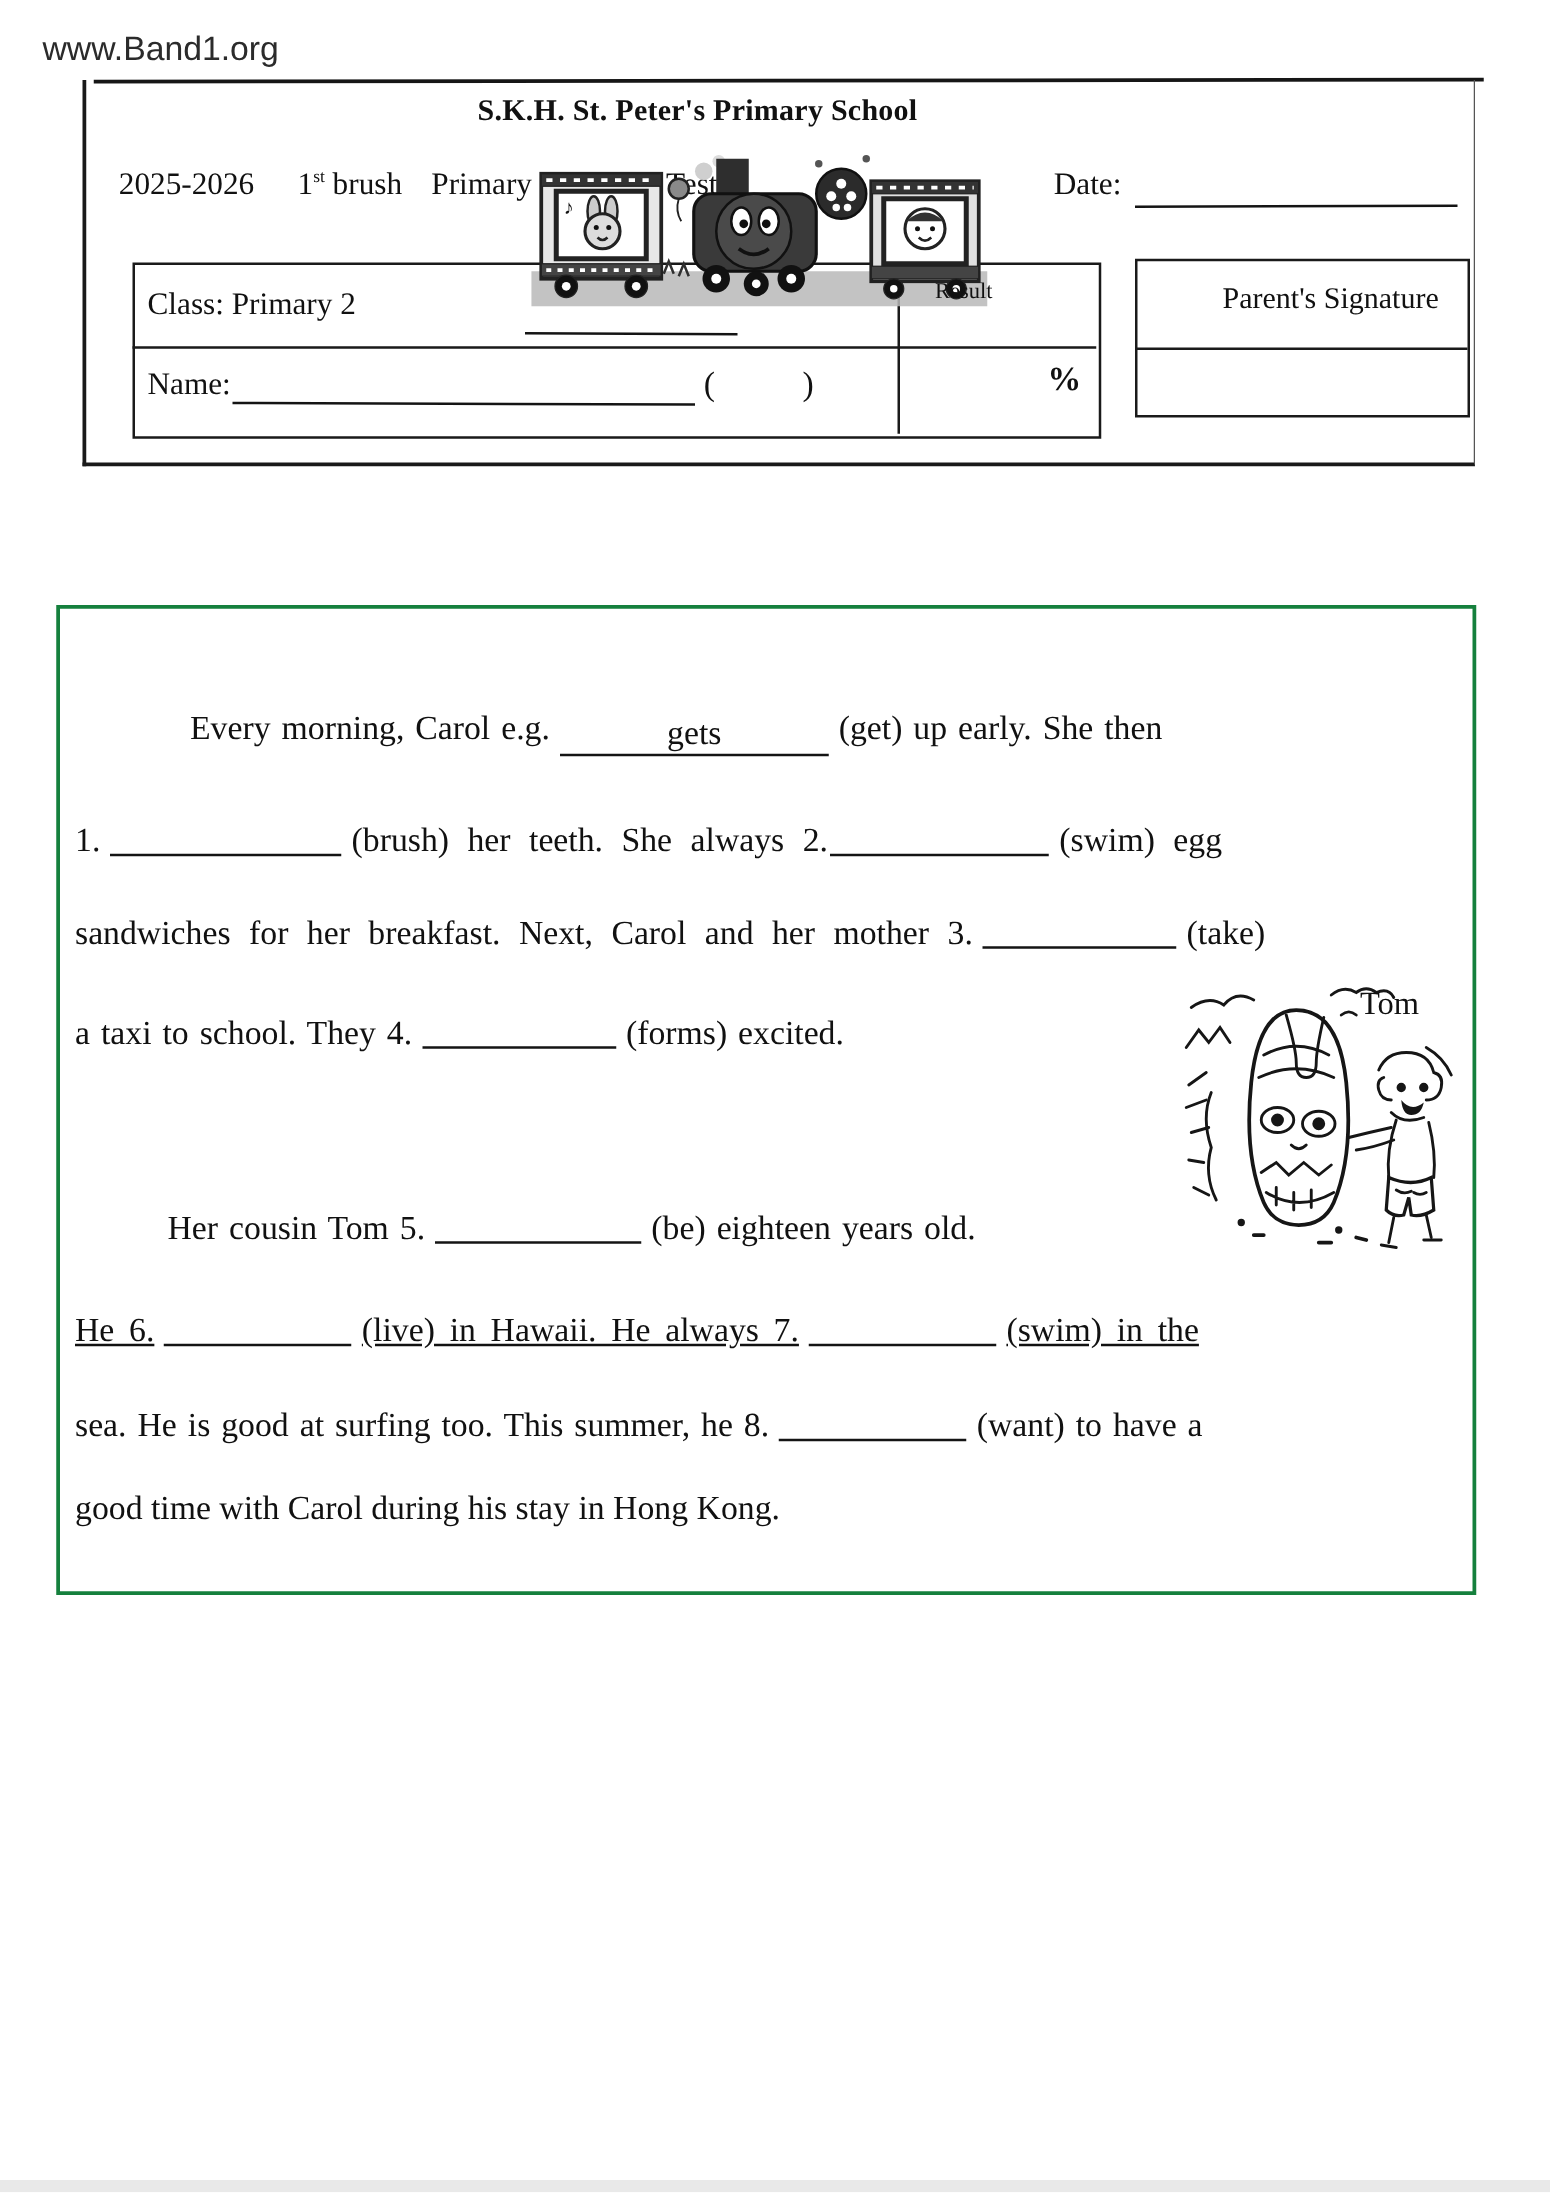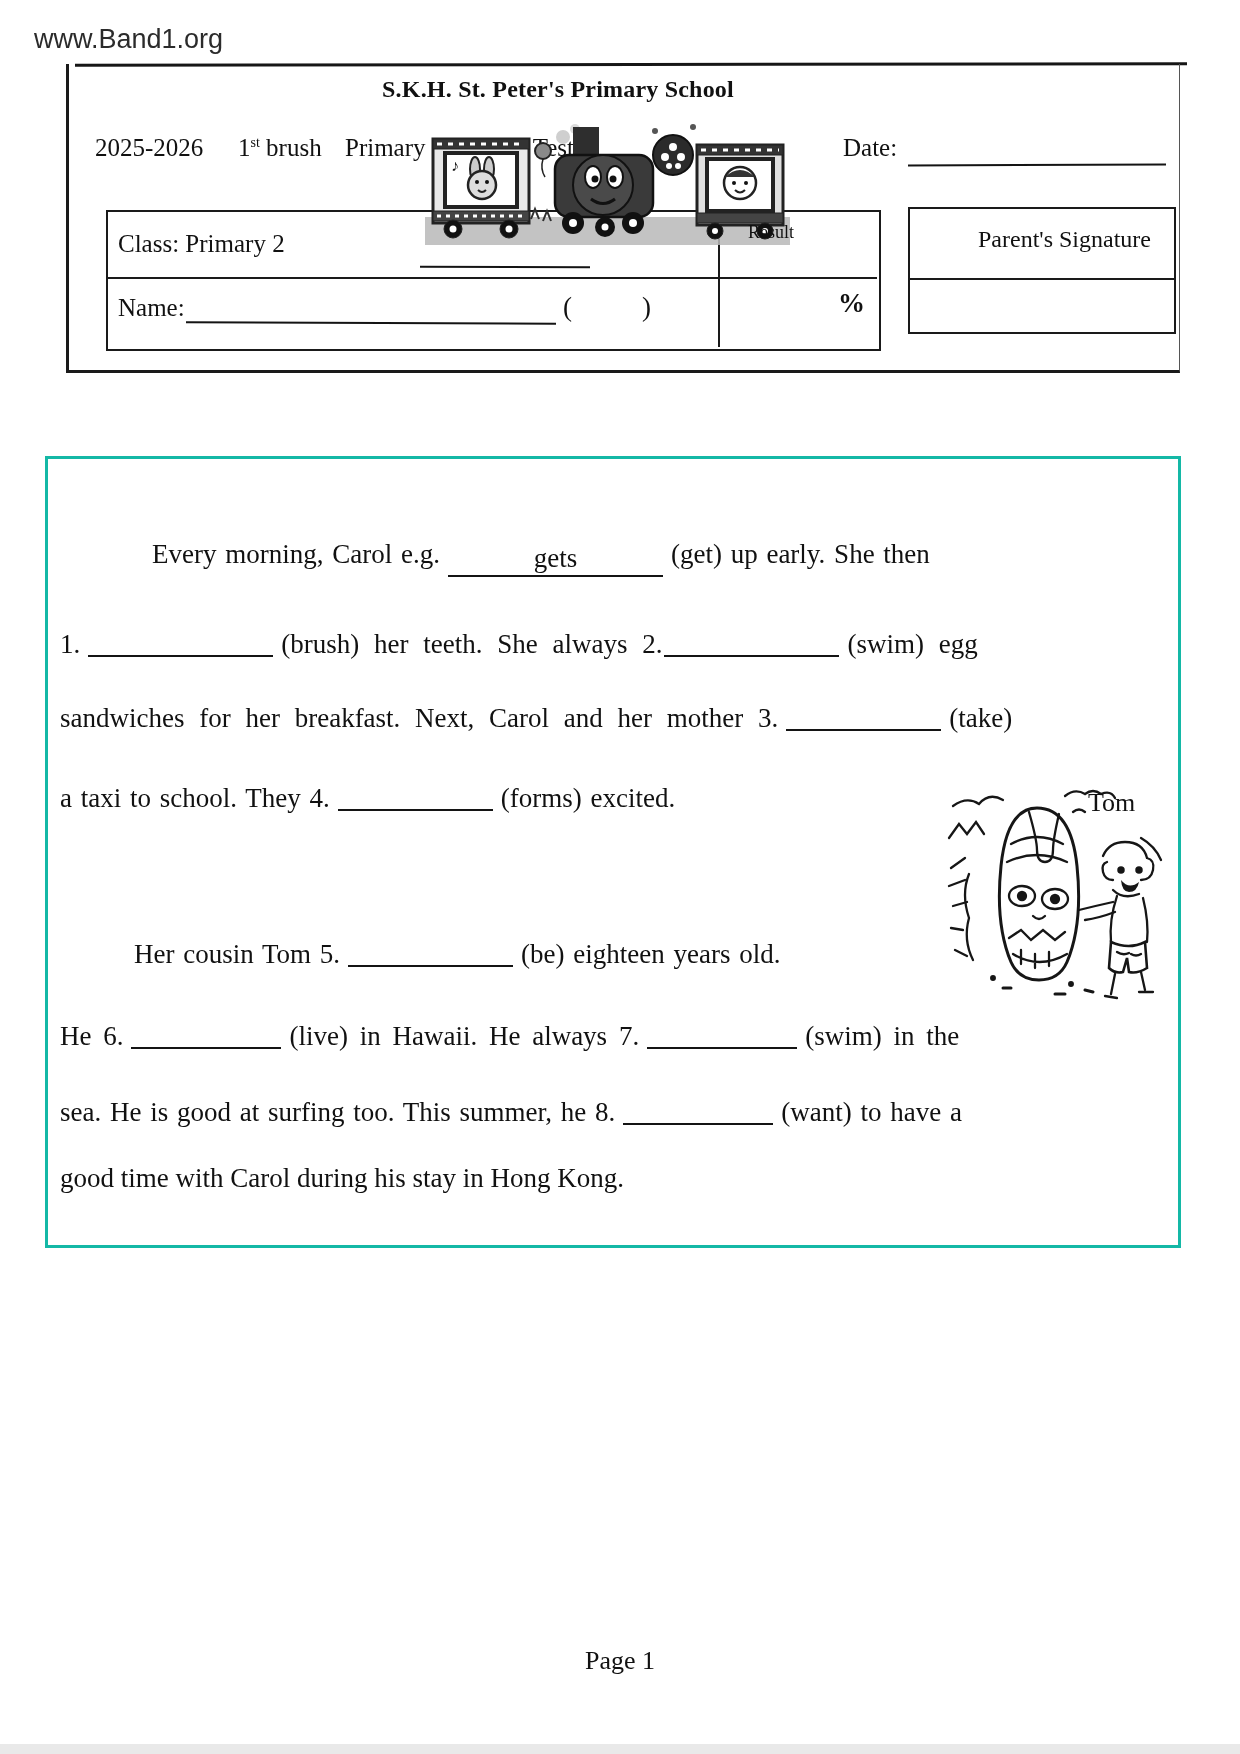--- a/index.html
+++ b/index.html
@@ -36,26 +36,26 @@
   .parentbox{left:908px;top:207px;width:264px;height:123px;border:2px solid #1a1a1a;}
   .parentdiv{left:908px;top:278px;width:266px;height:2px;background:#1a1a1a;}
   .parentlabel{left:908px;top:226px;width:313px;text-align:center;font-size:24px;}
   
   .trainimg{left:425px;top:118px;width:365px;height:134px;z-index:4;}
   
   .secA{left:60px;top:390px;width:1100px;font-weight:bold;font-size:26.5px;line-height:37px;letter-spacing:-0.2px;}
   .secA .l2{margin-left:50px;display:block;}
   .secA .alab{margin-right:20px;}
   
-  .passbox{left:45px;top:456px;width:1130px;height:786px;border:3px solid #14b8a6;}
+  .passbox{left:45px;top:484px;width:1130px;height:786px;border:3px solid #15803d;}
   .pline{position:absolute;left:12px;width:1105px;font-size:27px;white-space:nowrap;}
   .ind1{padding-left:92px;}
   .ind2{padding-left:74px;}
   .ws2{word-spacing:2px;}
-  .ws4{word-spacing:5px;}
+  .ws4{word-spacing:5px;text-decoration:underline;}
   .ws6{word-spacing:8px;}
   .blank{display:inline-block;border-bottom:2.5px solid #141414;text-align:center;line-height:1;
          margin:0 8px;transform:translateY(4px);height:30px;vertical-align:baseline;}
   .blank .ans{font-size:27px;}
   .w215{width:215px;} .w185{width:185px;} .w175{width:175px;} .w165{width:165px;} .w155{width:155px;} .w150{width:150px;}
   .tight{margin-left:2px;}
   
   .tomimg{left:945px;top:778px;width:230px;height:225px;}
   .tomlabel{left:1088px;top:788px;font-size:26px;}
   
@@ -230,16 +230,15 @@
       <path d="M170 196 l-4 20 M196 194 l4 18"></path>
       <path d="M160 218 l12 2 M194 214 l14 0"></path>
 
       <path d="M58 210 l8 0 M110 216 l10 0 M140 212 l8 2" stroke-width="3"></path>
       <circle cx="48" cy="200" r="1.8" fill="#161616"></circle>
       <circle cx="126" cy="206" r="1.8" fill="#161616"></circle>
     </g>
   </svg>
   <div class="abs tomlabel">Tom</div>
 
-  <div class="abs footer">Page 1</div>
   <div class="abs botstrip"></div>
 
 </div>
 
 </body></html>

